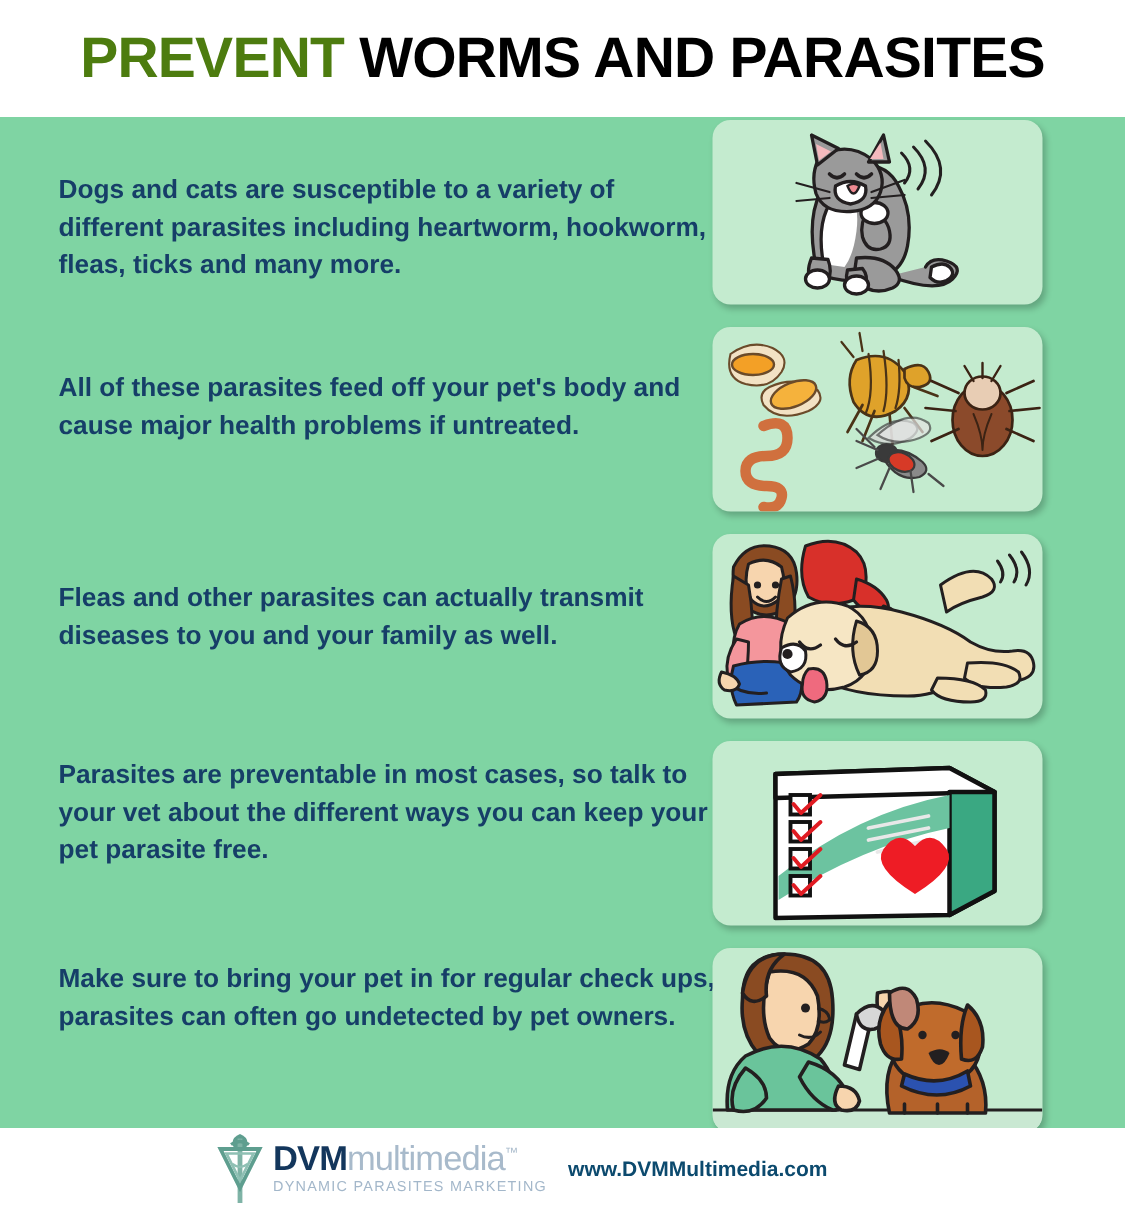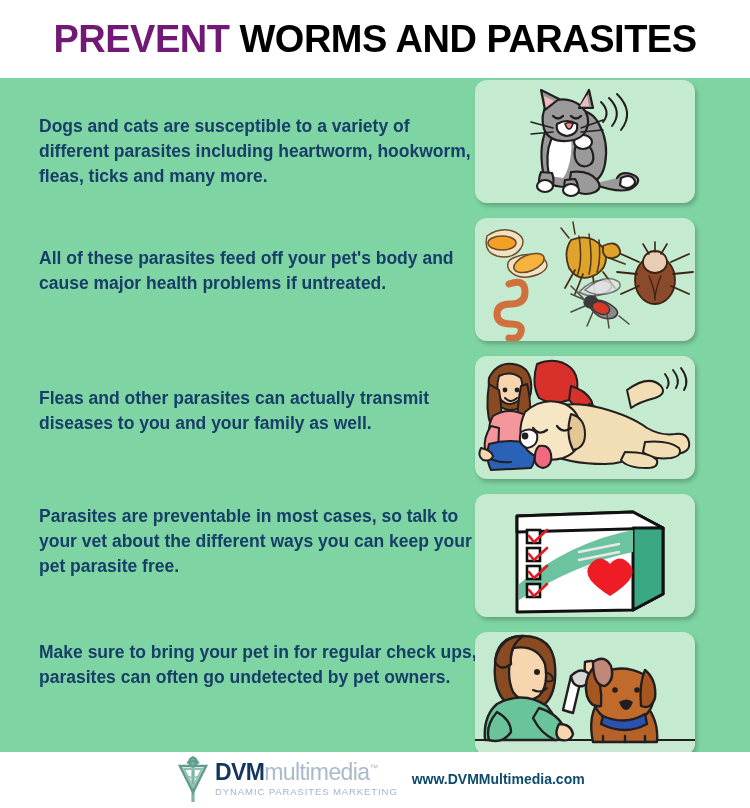--- a/index.html
+++ b/index.html
@@ -31,21 +31,21 @@
     align-items: center;
     justify-content: center;
   }
   .title {
     font-size: 38px;
     font-weight: bold;
     letter-spacing: -0.5px;
     white-space: nowrap;
     font-family: "Liberation Sans", sans-serif;
   }
-  .title .word-prevent { color: #701a75; }
+  .title .word-prevent { color: #4d7c0f; }
   .title .word-rest { color: #000000; }
 
   
   .green-band {
     position: absolute;
     top: 78px; left: 0;
     width: 750px;
     height: 674px;
     background: #7FD4A3;
   }
@@ -95,21 +95,20 @@
 
   
   .footer {
     position: absolute;
     top: 752px; left: 0;
     width: 750px;
     height: 56px;
     background: #ffffff;
     display: flex;
     align-items: center;
-    padding-left: 33px;
   }
   .footer-inner {
     display: flex;
     align-items: center;
     margin-left: 143px;
     margin-top: -2px;
   }
   .logo-mark { width: 34px; height: 50px; flex: none; margin-right: 5px; }
   .logo-text { display: flex; flex-direction: column; line-height: 1; }
   .logo-wordmark {

